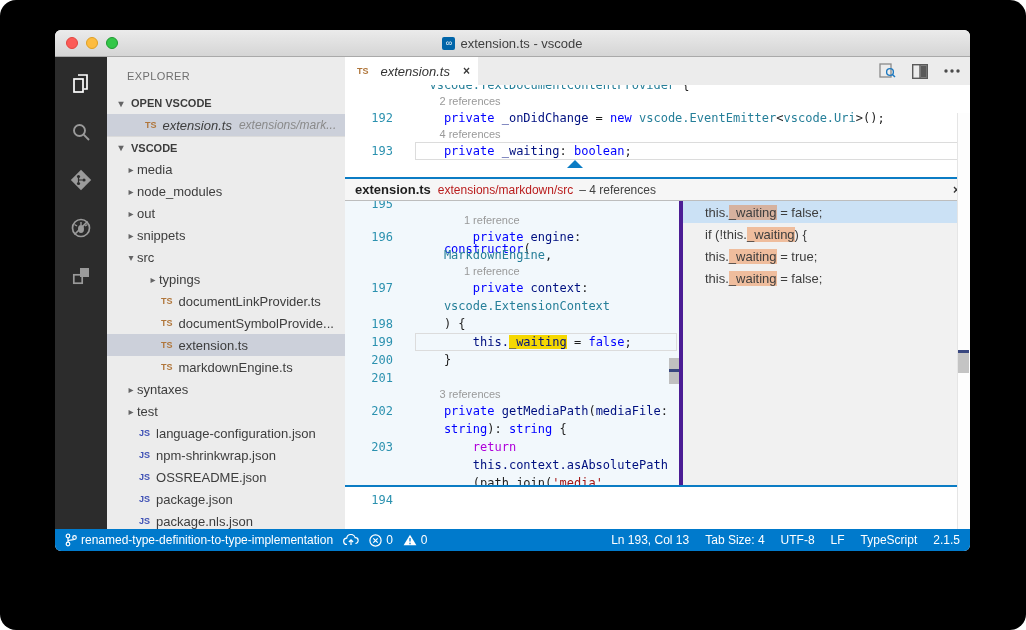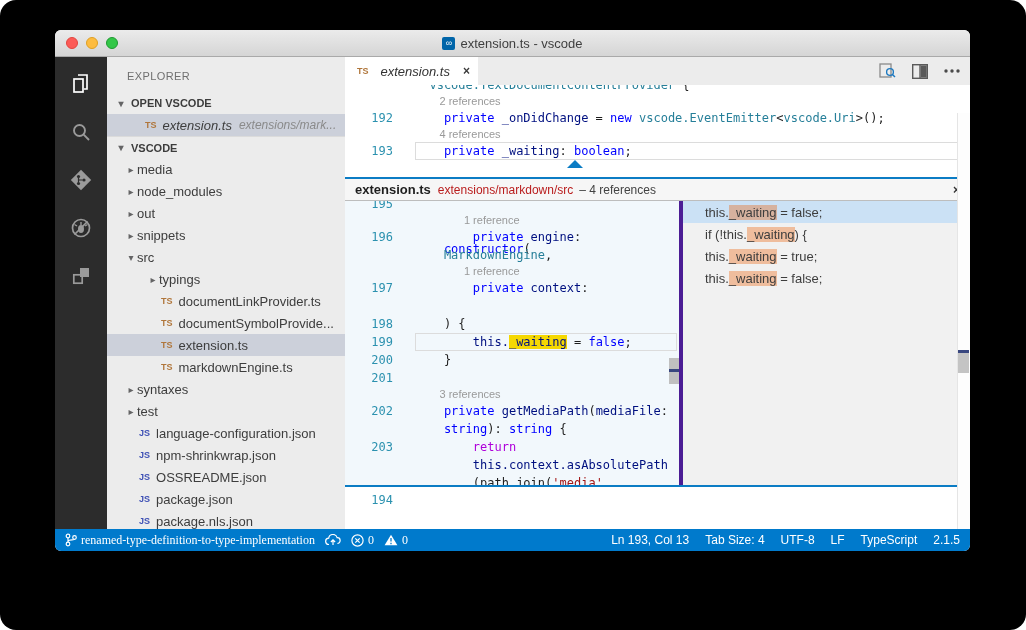--- a/index.html
+++ b/index.html
@@ -76,21 +76,21 @@
   .ref-row{height:22px;display:flex;align-items:center;padding-left:22px;font-size:13px;color:#3d3d3d;white-space:pre;}
   .ref-row.selected{background:#cbe1f5;}
   .ref-hl{background:rgba(234,92,0,.35);}
   
   .overview-lane{position:absolute;top:28px;right:0;bottom:0;width:13px;background:#fdfdfd;border-left:1px solid #e5e5e5;}
   .main-thumb{position:absolute;right:1px;top:237px;width:11px;height:23px;background:#c4c4c4;}
   .main-thumb::before{content:"";position:absolute;left:0;right:0;top:0;height:3px;background:#39477f;}
   
   .statusbar{height:22px;flex:0 0 22px;background:#007acc;color:#fff;display:flex;align-items:center;
              font-size:12px;padding:0 10px;gap:14px;}
-  .sb-left{display:flex;align-items:center;gap:10px;font-family:Liberation Serif, serif;}
+  .sb-left{display:flex;align-items:center;gap:10px;}
   .sb-right{margin-left:auto;display:flex;align-items:center;gap:16px;}
   .sb-cell{display:flex;align-items:center;gap:4px;}
   svg{display:block;}
 </style>
 </head>
 <body>
 
 <div class="canvas">
   <div class="window">
 
@@ -322,20 +322,21 @@
                     <div class="row lens-row">
                       <div class="gutter"></div>
                       <div class="lens" style="padding-left: 8ch;">1 reference</div>
                     </div>
                     <div class="row code-row">
                       <div class="gutter">197</div>
                       <div class="code" style="padding-left: 8ch;"><span class="tok tk-kw">private </span><span class="tok tk-var">context</span><span class="tok tk-plain">:</span></div>
                     </div>
                     <div class="row code-row">
                       <div class="gutter"></div>
+                      <div class="code" style="padding-left: 4ch;"><span class="tok tk-type">vscode.ExtensionContext</span></div>
                     </div>
                     <div class="row code-row">
                       <div class="gutter">198</div>
                       <div class="code" style="padding-left: 4ch;"><span class="tok tk-plain">) {</span></div>
                     </div>
                     <div class="row code-row current">
                       <div class="gutter">199</div>
                       <div class="code" style="padding-left: 8ch;"><span class="tok tk-var">this.</span><span class="tok tk-var word-hl">_waiting</span><span class="tok tk-plain"> = </span><span class="tok tk-kw">false</span><span class="tok tk-plain">;</span></div>
                     </div>
                     <div class="row code-row">

